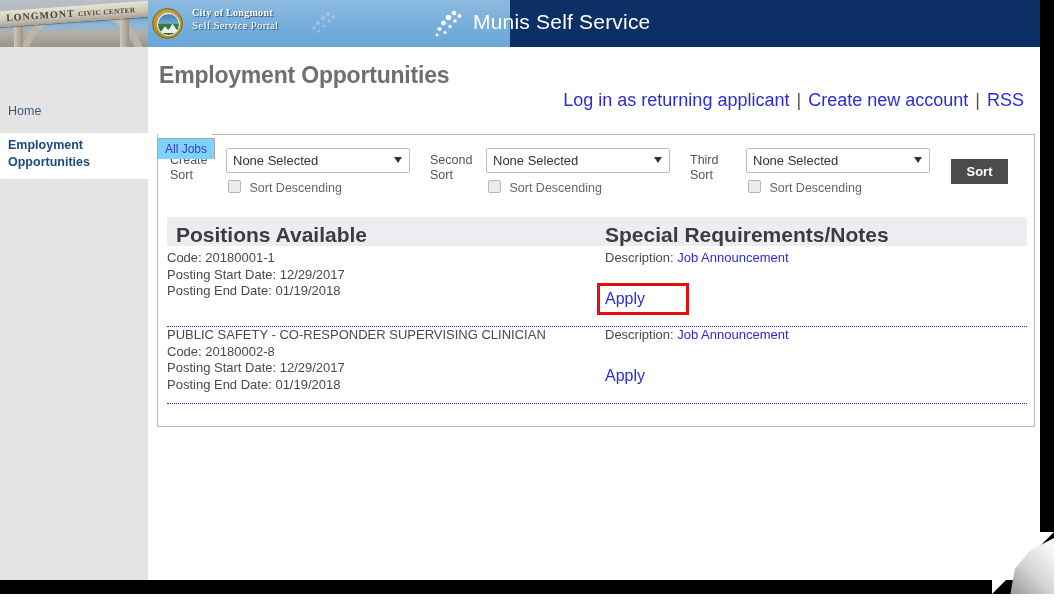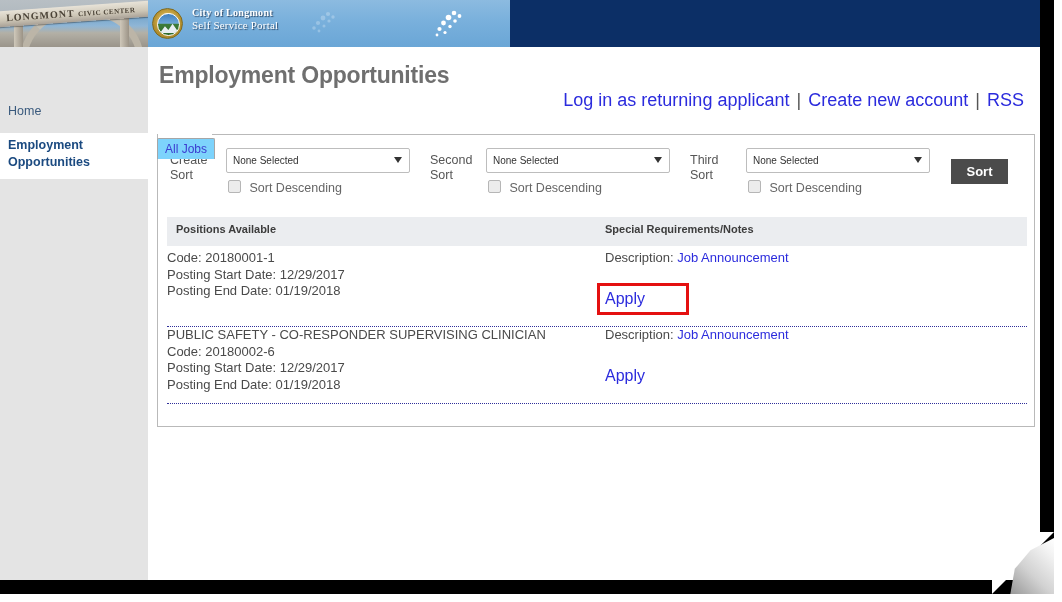--- a/index.html
+++ b/index.html
@@ -159,21 +159,21 @@
   #sort-row{position:absolute;left:0;top:10px;width:878px;height:62px;}
   .sort-group{position:absolute;top:0;}
   .sort-label{
     position:absolute;left:0;top:8px;width:52px;
     font-size:12.5px;color:#555;line-height:15px;
   }
   .sel-wrap{position:absolute;left:56px;top:3px;}
   .sel{
     width:184px;height:25px;box-sizing:border-box;
     border:1px solid #bdbdbd;background:#ffffff;border-radius:2px;
-    font-size:10px;color:#333;padding:3px 18px 3px 6px;
+    font-size:13px;color:#333;padding:3px 18px 3px 6px;
     position:relative;cursor:pointer;line-height:18px;
   }
   .sel-arrow{
     position:absolute;right:7px;top:8px;width:0;height:0;
     border-left:4.5px solid transparent;border-right:4.5px solid transparent;
     border-top:6px solid #333;
   }
   .chk-row{position:absolute;left:58px;top:33px;white-space:nowrap;cursor:pointer;}
   .chk{
     display:inline-block;width:11px;height:11px;vertical-align:-1px;
@@ -186,21 +186,21 @@
     background:#4b4b4b;color:#ffffff;font-size:13px;font-weight:bold;
     text-align:center;line-height:25px;cursor:pointer;
   }
 
   
   #thead{
     position:absolute;left:9px;top:82px;width:860px;height:29px;
     background:#ebedf0;
   }
   .th{
-    position:absolute;top:6px;font-size:11px;font-weight:bold;color:#3c3c3c;
+    position:absolute;top:6px;font-size:21px;font-weight:bold;color:#3c3c3c;
   }
   #th-1{left:9px;}
   #th-2{left:438px;}
 
   .job-row{position:absolute;left:9px;width:860px;}
   #row-1{top:115px;height:76px;}
   #row-2{top:192px;height:76px;}
   .row-sep{
     position:absolute;left:9px;width:860px;height:0;
     border-top:1px dotted #2f2f9a;
@@ -275,20 +275,21 @@
           <circle cx="14.5" cy="7.5" r="2.8"></circle>
             <circle cx="21" cy="11" r="1.8"></circle>
           <circle cx="9.5" cy="13" r="2.4"></circle>
             <circle cx="16" cy="16.5" r="1.7"></circle>
           <circle cx="5.5" cy="19" r="2.1"></circle>
             <circle cx="11" cy="22.5" r="1.6"></circle>
           <circle cx="3" cy="25" r="1.4"></circle>
         </g>
       </svg>
     </div>
+    <div id="munis-title">Munis Self Service</div>
   </div>
 
   <div id="sidebar">
     <div id="nav-home" class="nav-item">
       <span>Home</span>
     </div>
     <div id="nav-employment">
       <span>Employment Opportunities</span>
     </div>
   </div>
@@ -380,21 +381,21 @@
           <span>Description:</span>
           <a href="#">Job Announcement</a>
         </div>
         <div id="apply-highlight"></div>
         <a class="apply-link" href="#">Apply</a>
       </div>
       <div class="row-sep" id="sep-1"></div>
 
       <div class="job-row" id="row-2">
         <div class="job-title">PUBLIC SAFETY - CO-RESPONDER SUPERVISING CLINICIAN</div>
-        <div class="job-meta">Code: 20180002-6</div>
+        <div class="job-meta">Code: 20180002-8</div>
         <div class="job-meta">Posting Start Date: 12/29/2017</div>
         <div class="job-meta">Posting End Date: 01/19/2018</div>
 
         <div class="desc-cell">
           <span>Description:</span>
           <a href="#">Job Announcement</a>
         </div>
         <a class="apply-link" href="#">Apply</a>
       </div>
       <div class="row-sep" id="sep-2"></div>

